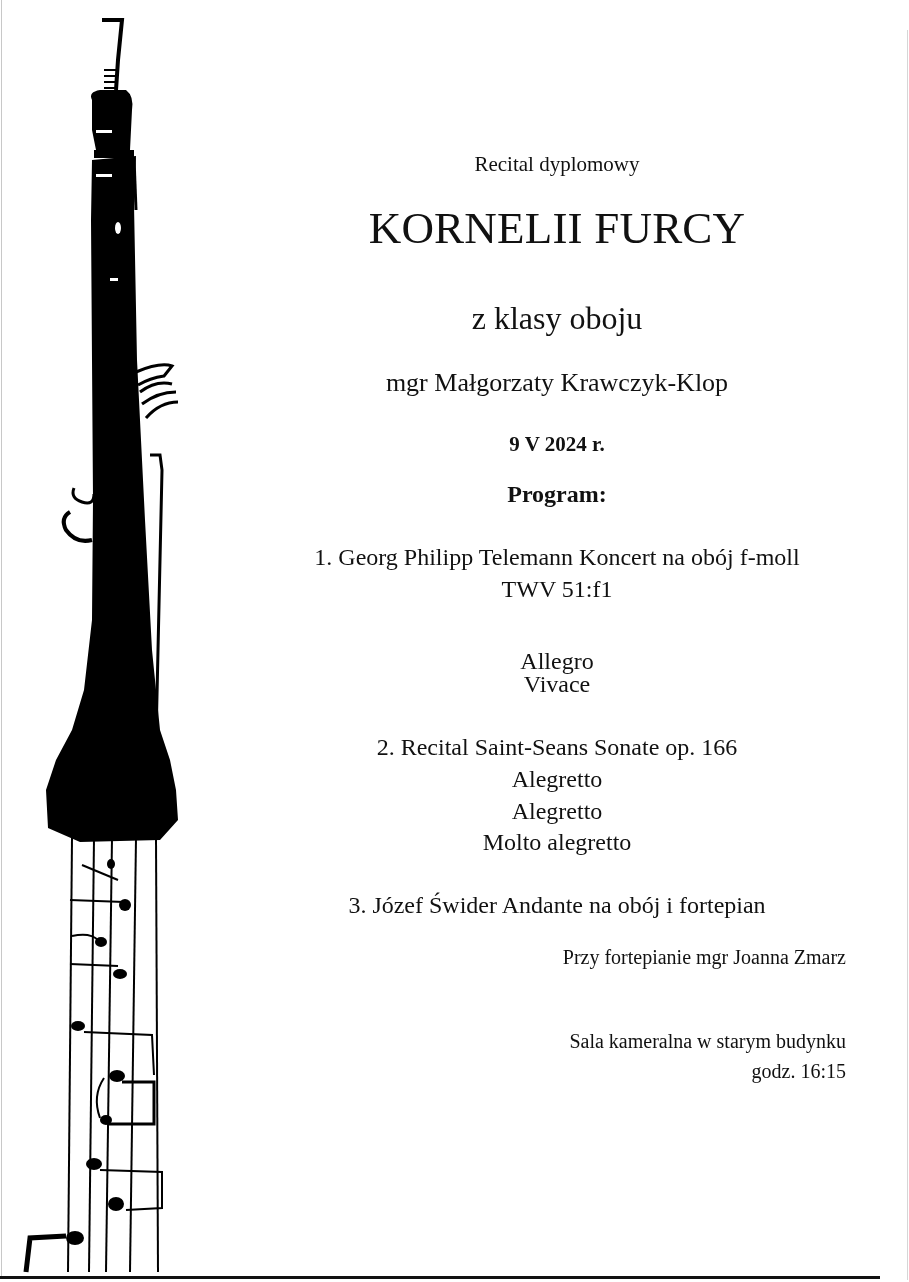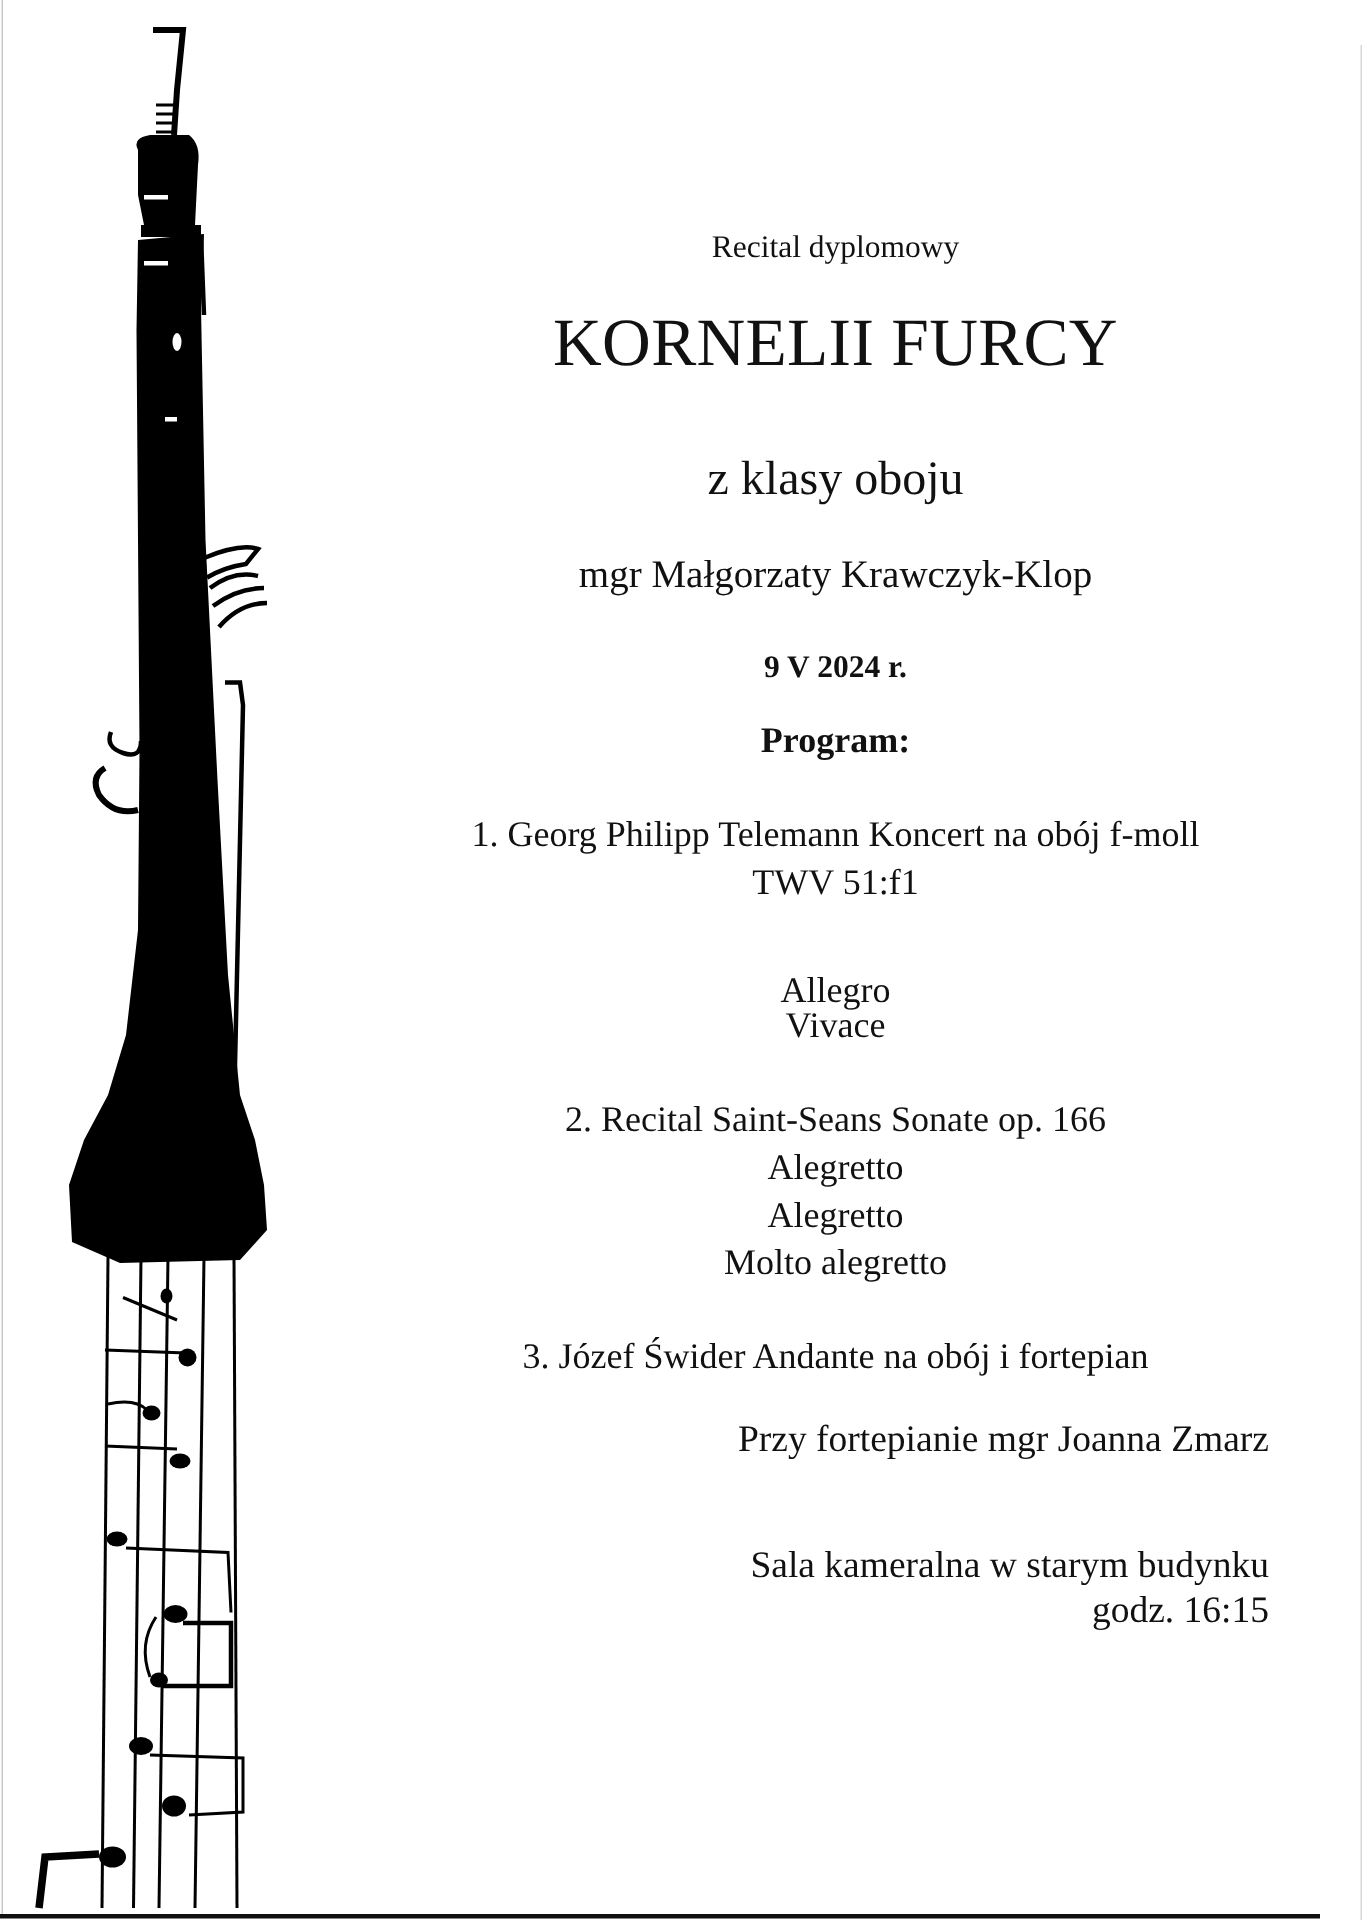--- a/index.html
+++ b/index.html
@@ -11,21 +11,21 @@
   .content { position: absolute; left: 262px; top: 0; width: 590px; height: 1282px; }
   .c { position: absolute; left: 0; width: 590px; text-align: center; white-space: nowrap; }
   .subtitle { top: 152px; font-size: 21px; }
   .name { top: 202px; font-size: 45px; letter-spacing: 0.2px; }
   .class { top: 300px; font-size: 32px; }
   .teacher { top: 368px; font-size: 26px; }
   .date { top: 432px; font-size: 21px; font-weight: bold; }
   .program { top: 481px; font-size: 24px; font-weight: bold; }
   .line { font-size: 24px; }
   .it { }
-  .r { position: absolute; right: 6px; text-align: right; white-space: nowrap; font-size: 25px; }
+  .r { position: absolute; right: 6px; text-align: right; white-space: nowrap; font-size: 20px; }
 </style>
 </head>
 <body>
 
 <div class="page-edge-left"></div>
 <div class="page-edge-right"></div>
 <div class="page-edge-bottom"></div>
 
 <svg class="art" viewBox="0 0 260 1282" xmlns="http://www.w3.org/2000/svg">
 

